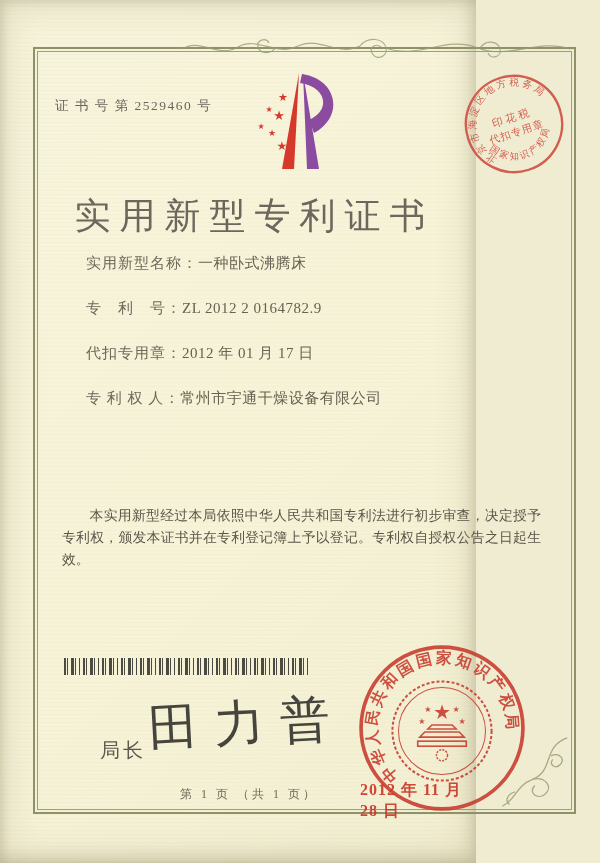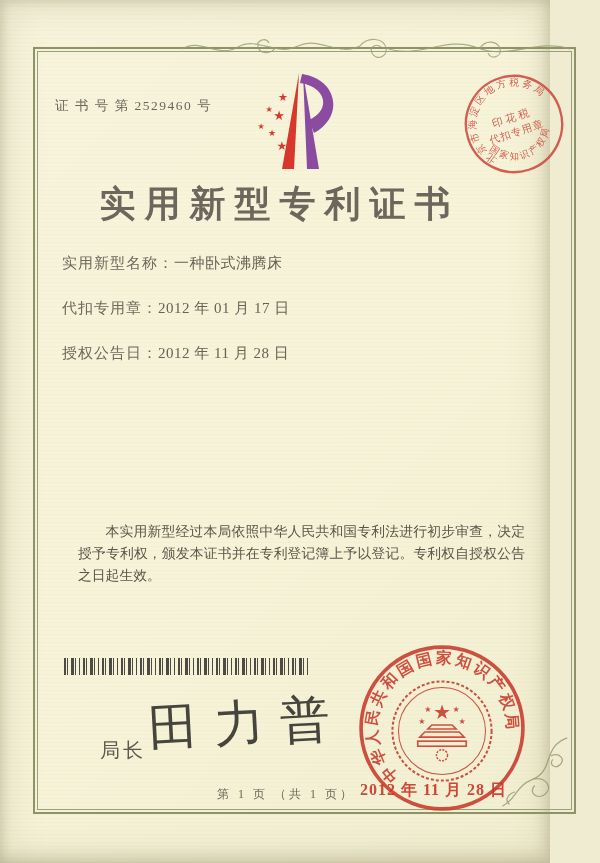--- a/index.html
+++ b/index.html
@@ -3,21 +3,21 @@
 <meta charset="utf-8">
 <style>
   html,body{margin:0;padding:0;}
   body{
     width:600px;height:863px;
     font-family:"Liberation Serif", serif;
     background:#efecd2;
     overflow:hidden;
   }
   .paper{
-    position:relative;width:550px;height:863px;
+    position:relative;width:476px;height:863px;
     background:
       repeating-linear-gradient(0deg, rgba(185,178,130,.05) 0 1px, rgba(0,0,0,0) 1px 4px),
       linear-gradient(135deg,#f7f4dc 0%,#f6f3d8 55%,#f2eed1 100%);
     box-shadow:inset 0 0 40px rgba(120,110,70,.22), inset -4px -6px 14px rgba(100,90,55,.18), inset 3px 3px 10px rgba(100,90,55,.12);
   }
   .frame{
     position:absolute;left:33px;top:47px;width:539px;height:763px;
     border:2px solid #8d9268;
   }
   .frame-inner{
@@ -26,34 +26,34 @@
   }
   .flourish-top{position:absolute;left:180px;top:33px;width:395px;height:30px;}
   .flourish-corner{position:absolute;left:496px;top:736px;width:74px;height:72px;}
   .cert-no{
     position:absolute;left:55px;top:97px;
     font-size:13.5px;color:#6a665c;letter-spacing:1.5px;
   }
   .logo{position:absolute;left:252px;top:70px;width:88px;height:106px;}
   .tax-seal{position:absolute;left:460px;top:70px;width:108px;height:108px;opacity:.85;}
   .title{
-    position:absolute;left:0;top:180px;width:100%;margin:0;
-    text-align:center;font-size:36px;font-weight:700;
+    position:absolute;left:0;top:180px;width:100%;margin:12px;
+    text-align:center;font-size:36px;font-weight:400;
     color:#6b675d;letter-spacing:9px;text-indent:9px;
   }
   .fields{position:absolute;left:62px;top:254px;width:478px;}
   .field-row{height:24px;margin-bottom:21px;font-size:15px;color:#6e695b;white-space:nowrap;}
-  .field-label{letter-spacing:1px;}
+  .field-label{letter-spacing:1px;margin-left:24px;}
   .field-value{color:#676253;letter-spacing:.5px;}
   .body-text{
     position:absolute;left:62px;top:505px;width:479px;
     font-size:13.8px;line-height:22px;color:#5a5548;
     text-align:justify;
   }
-  .body-text p{margin:16px;text-indent:2em;}
+  .body-text p{margin:0;text-indent:2em;}
   .barcode{
     position:absolute;left:64px;top:658px;width:246px;height:17px;
     background-image:repeating-linear-gradient(90deg,
       #2e2d29 0 2px, rgba(0,0,0,0) 2px 3px,
       #2e2d29 3px 4px, rgba(0,0,0,0) 4px 7px,
       #2e2d29 7px 10px, rgba(0,0,0,0) 10px 11px,
       #2e2d29 11px 12px, rgba(0,0,0,0) 12px 15px,
       #2e2d29 15px 16px, rgba(0,0,0,0) 16px 19px);
     opacity:.85;
   }
@@ -141,24 +141,27 @@
     </g>
   </svg>
 
   <h1 class="title">实用新型专利证书</h1>
 
   <div class="fields">
     <div class="field-row">
       <span class="field-label">实用新型名称：</span><span class="field-value">一种卧式沸腾床</span>
     </div>
     <div class="field-row">
+      <span class="field-label">专　利　号：</span><span class="field-value">ZL 2012 2 0164782.9</span>
+    </div>
+    <div class="field-row">
       <span class="field-label">代扣专用章：</span><span class="field-value">2012 年 01 月 17 日</span>
     </div>
     <div class="field-row">
-      <span class="field-label">授权公告日：</span><span class="field-value">2012 年 11 月 28 日</span>
+      <span class="field-label">专 利 权 人：</span><span class="field-value">常州市宇通干燥设备有限公司</span>
     </div>
   </div>
 
   <div class="body-text">
     <p>本实用新型经过本局依照中华人民共和国专利法进行初步审查，决定授予专利权，颁发本证书并在专利登记簿上予以登记。专利权自授权公告之日起生效。</p>
   </div>
 
   <div class="barcode"></div>
 
   <span class="sig-role">局长</span>

